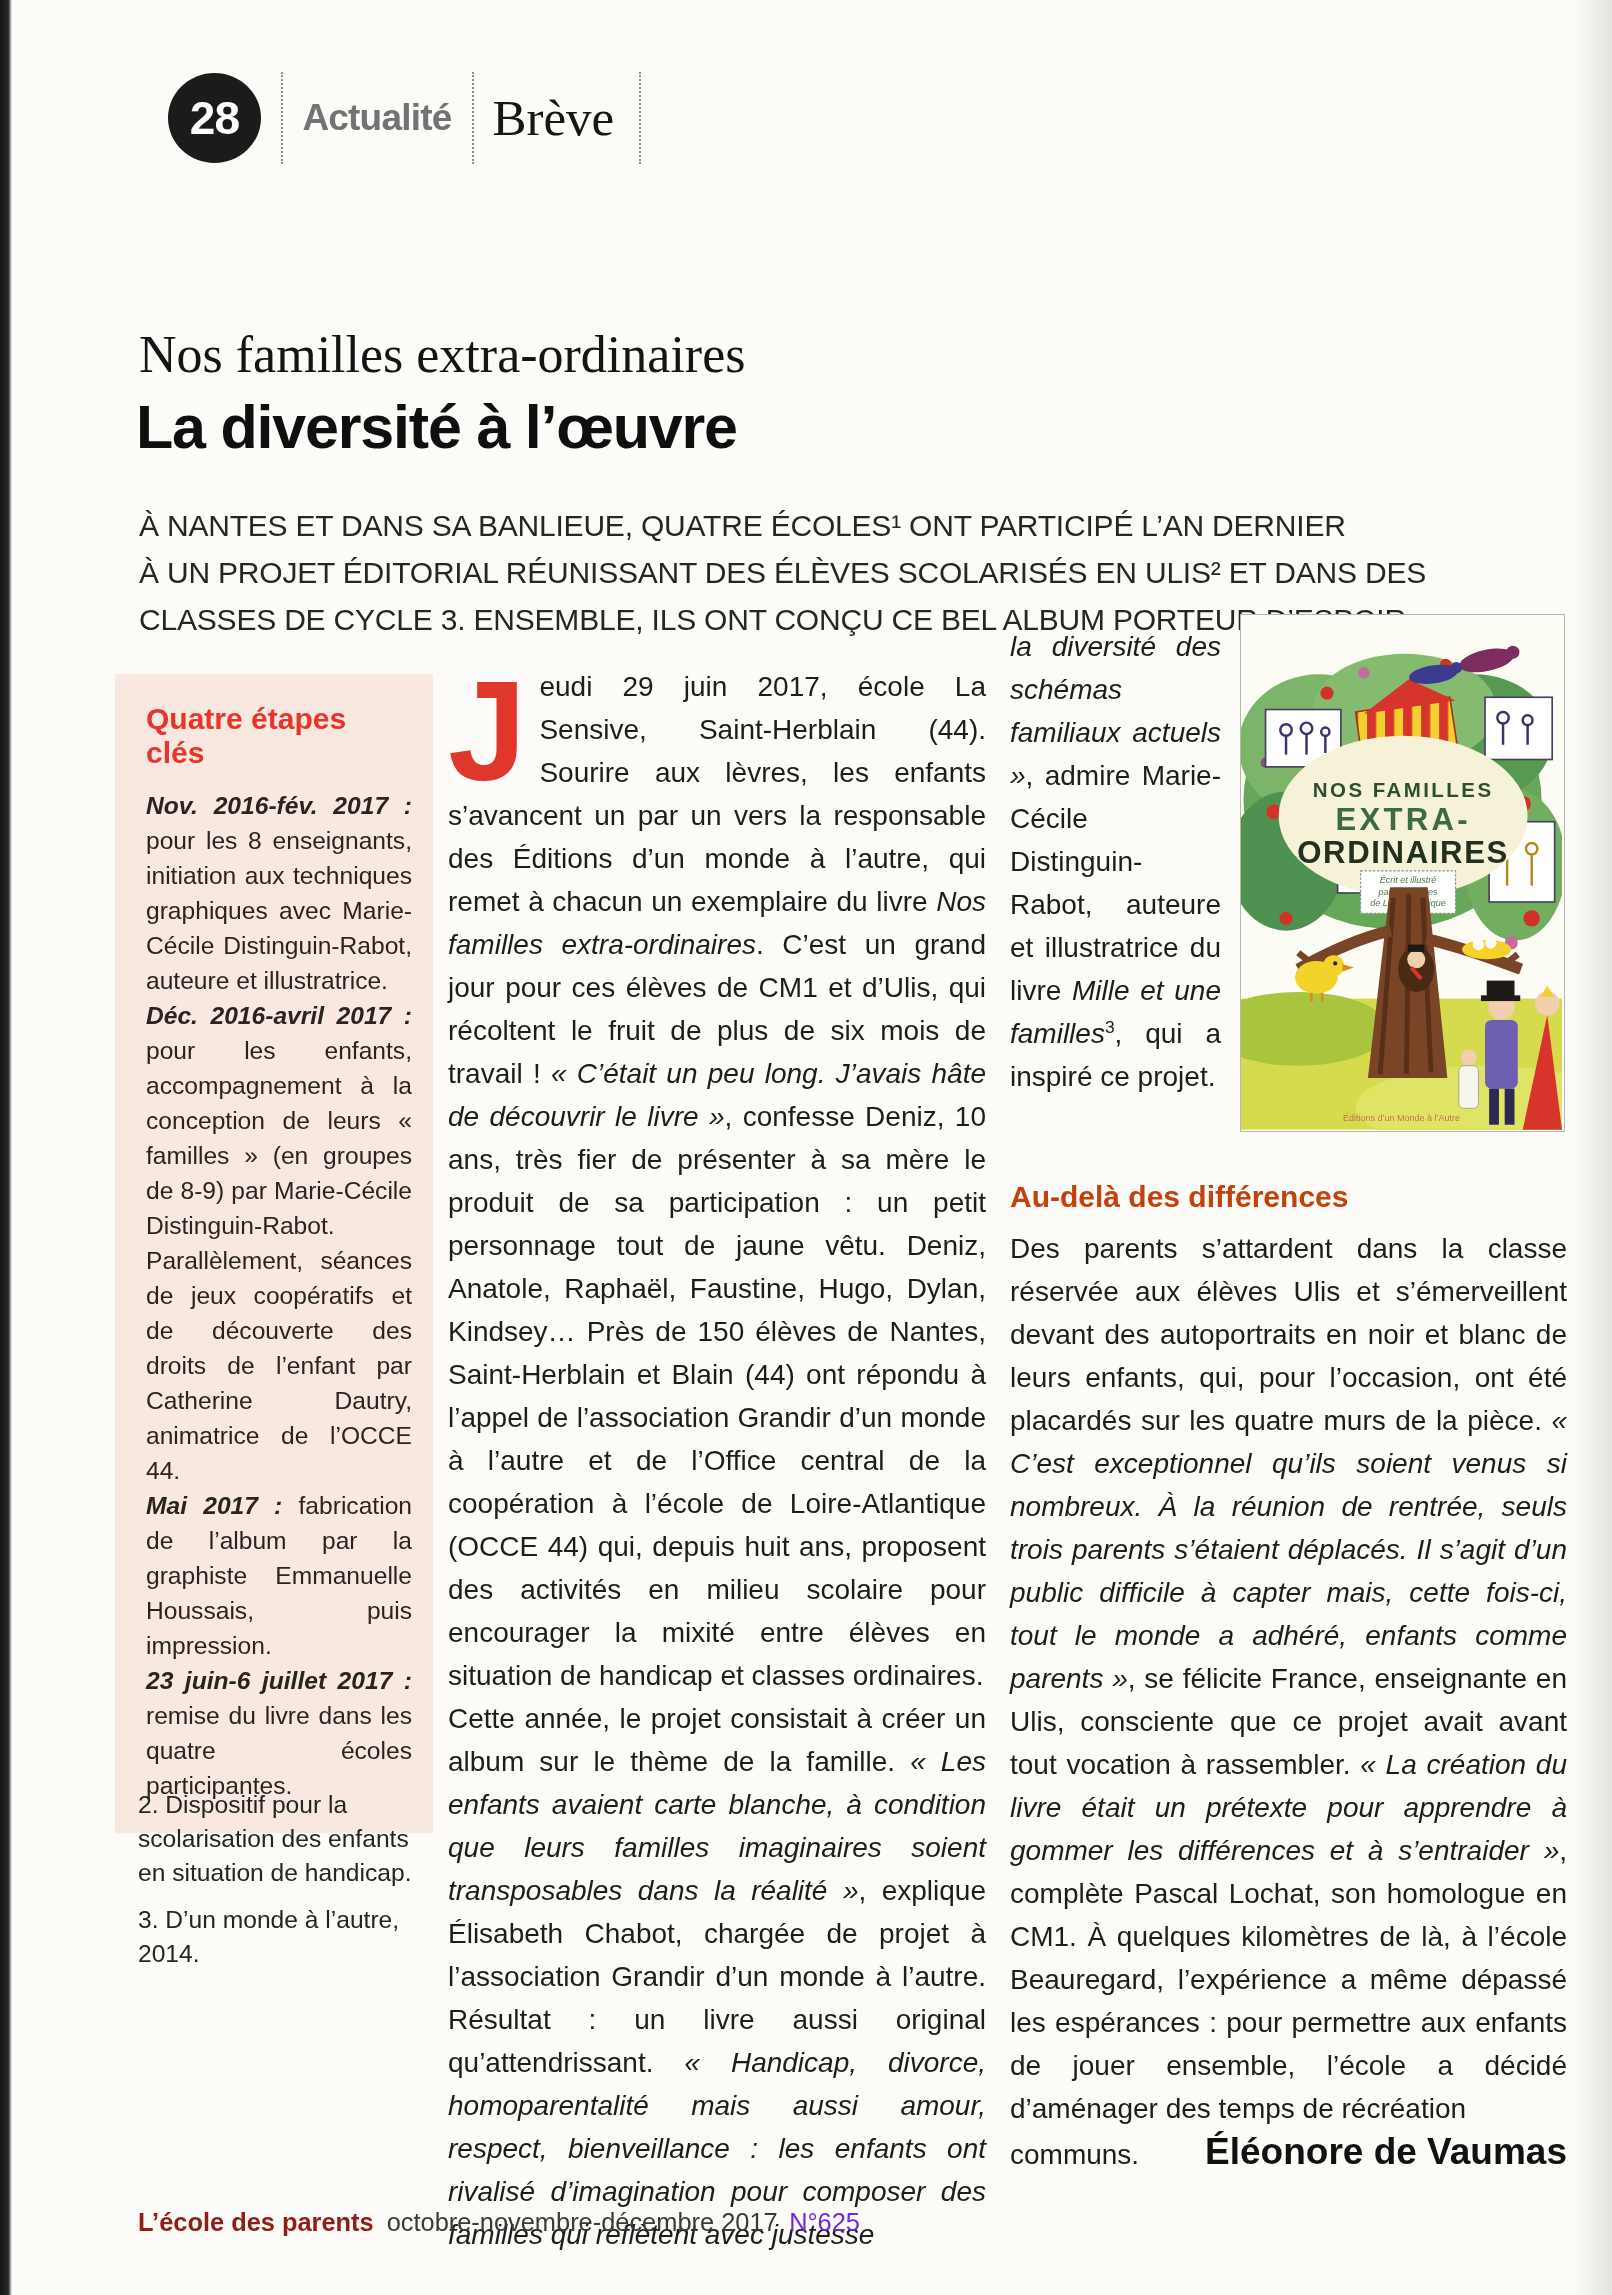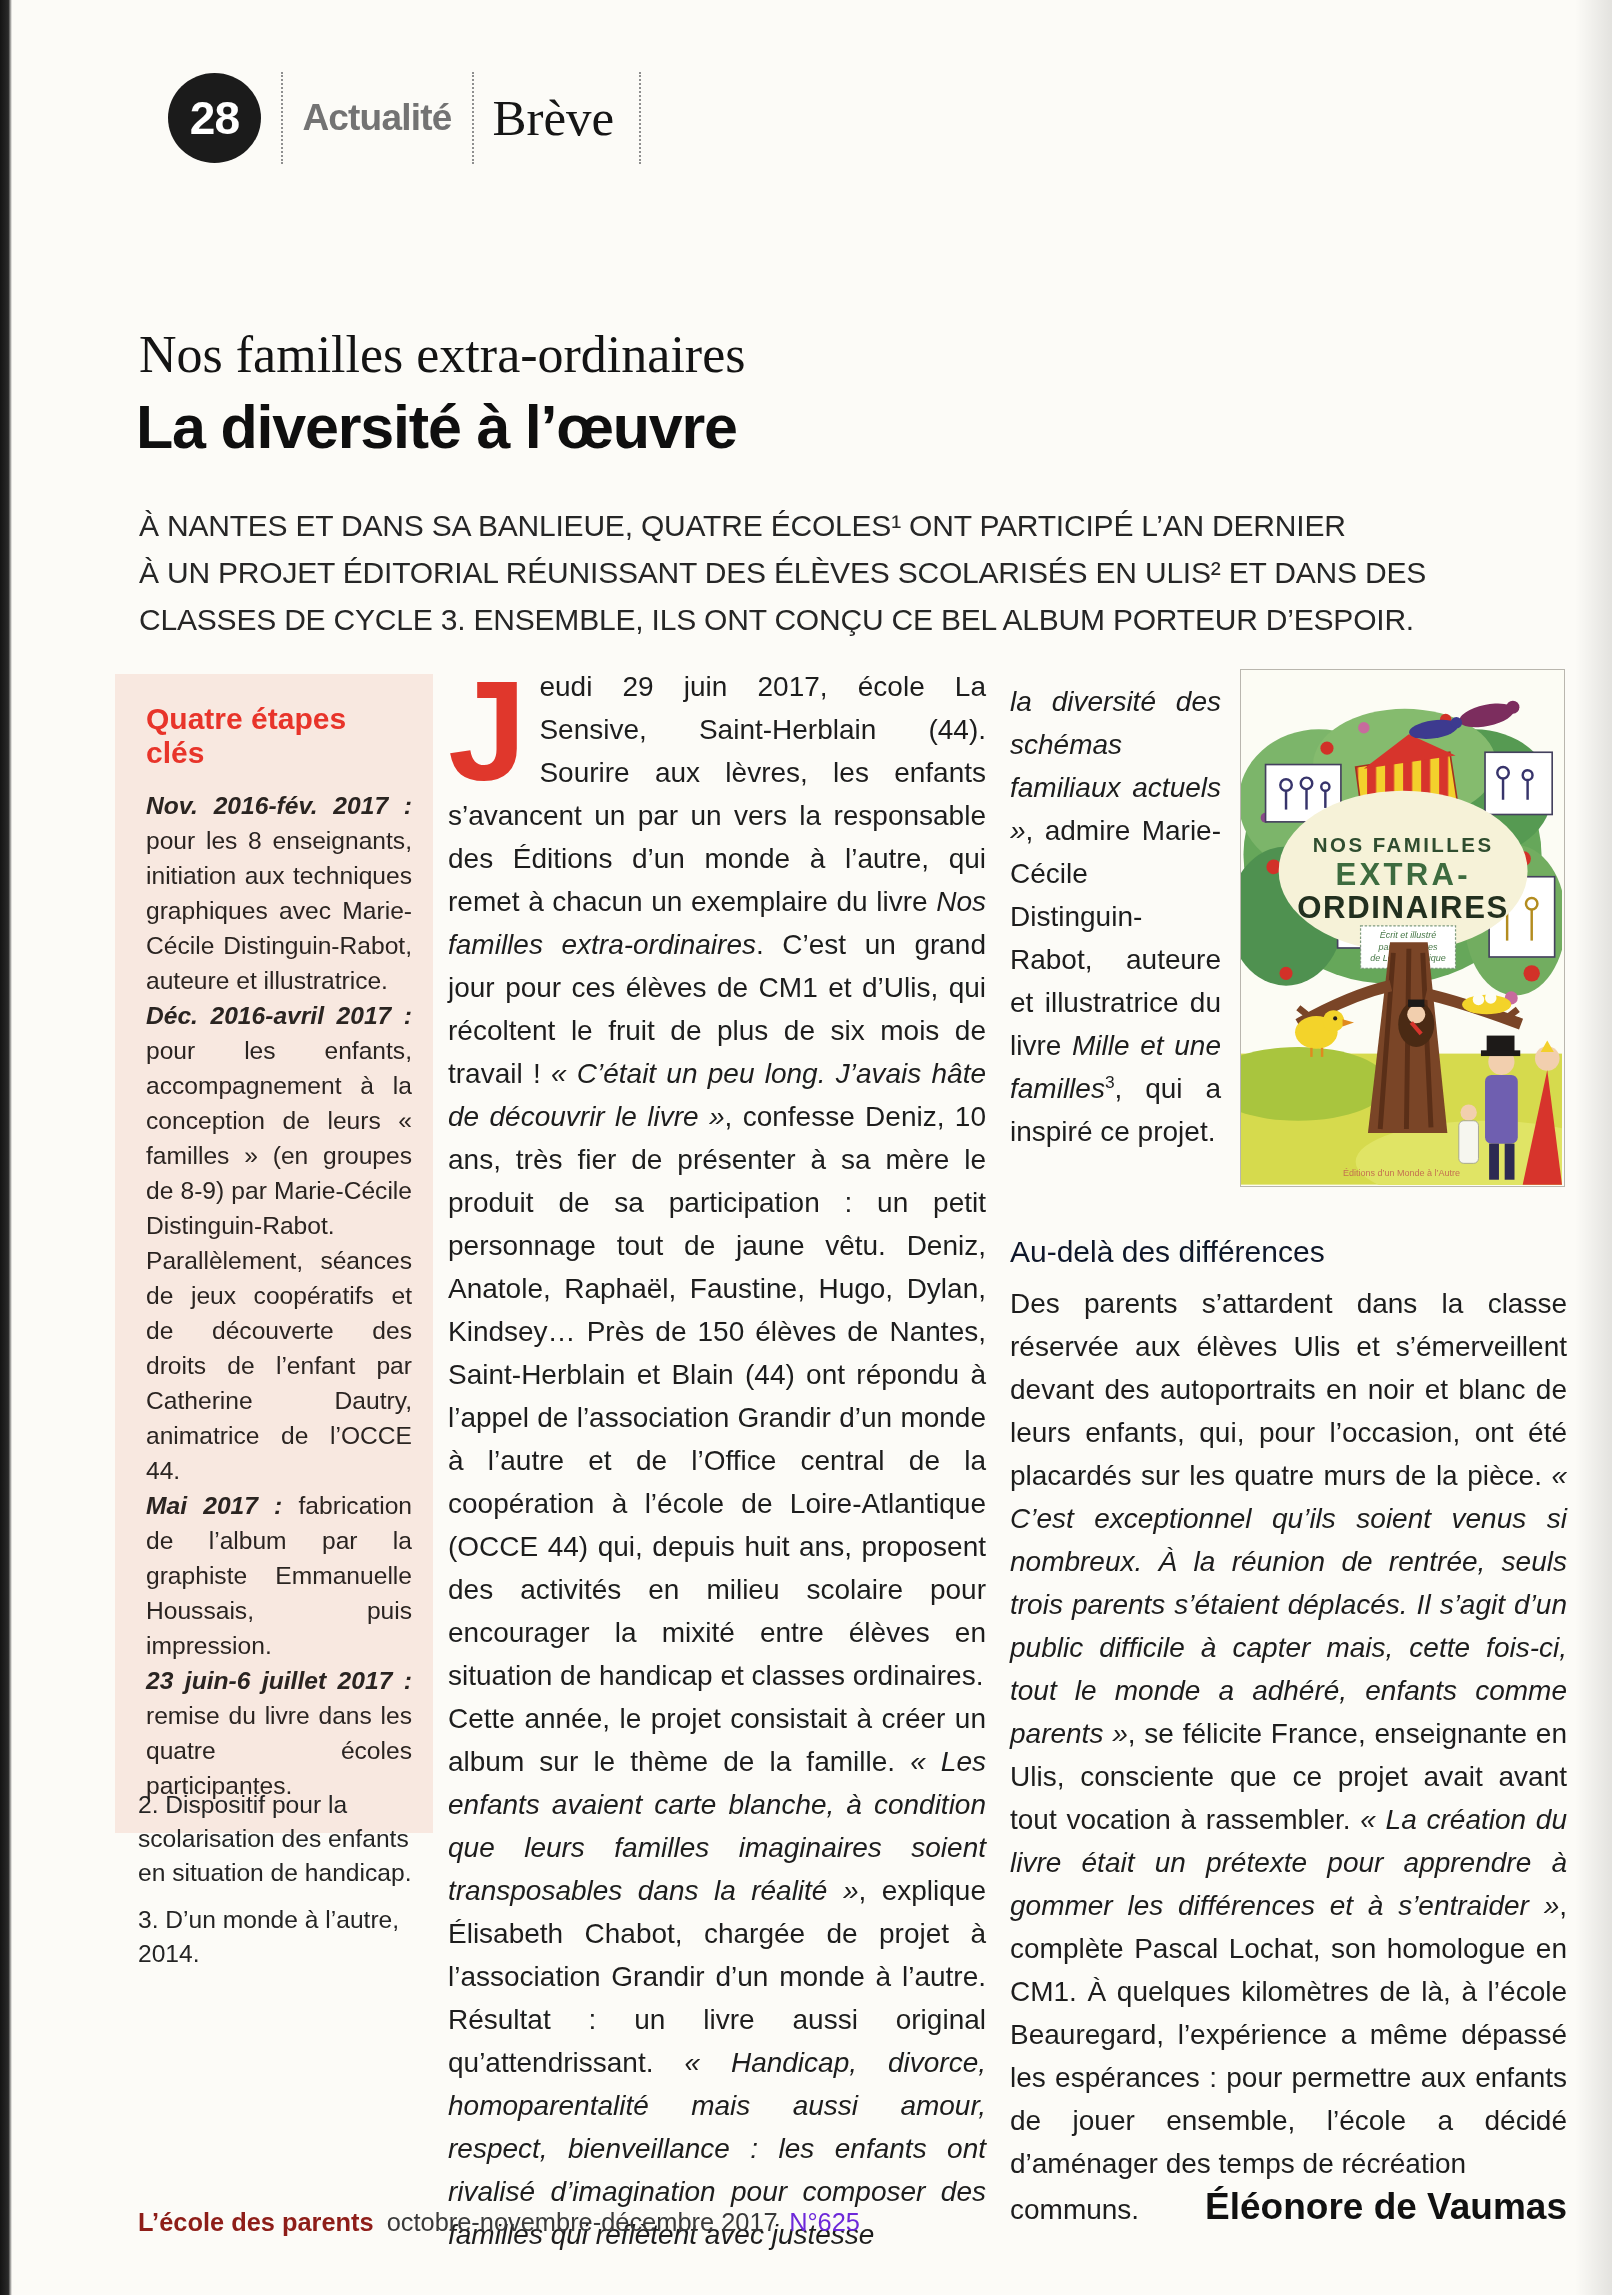--- a/index.html
+++ b/index.html
@@ -39,28 +39,28 @@
     background:#f8e8e0;box-sizing:border-box;padding:28px 21px 29.5px 31px;}
   .sidebar h2{margin:0 0 18px 0;font-size:30px;color:#e8342a;font-weight:700;}
   .sidebar p{margin:0;font-size:24.6px;line-height:35px;text-align:justify;color:#2a2421;
     hyphens:auto;}
   
   .col-mid{position:absolute;left:448px;top:665px;width:538px;}
   .col-mid p{margin:0;font-size:28px;line-height:43px;text-align:justify;color:#1d1d1d;
     hyphens:auto;}
   .dropcap{float:left;font-size:141px;line-height:108px;color:#e0372c;font-weight:700;
     margin:11.5px 13px 0 0;}
-  .col-right{position:absolute;left:1010px;top:680px;width:557px;}
+  .col-right{position:absolute;left:1010px;top:625px;width:557px;}
   .col-right p{margin:0;font-size:28px;line-height:43px;text-align:justify;color:#1d1d1d;
     hyphens:auto;}
   .right-top{position:relative;min-height:534px;}
   .intro-par{width:211px;}
   .bookcover{position:absolute;right:1.6px;top:-11.5px;width:325px;height:518px;
     border:1.6px solid #b9b6ae;background:#fcfcf4;box-sizing:border-box;}
-  .subhead{margin:21px 0 13px 0;font-size:30px;font-weight:400;color:#0f172a;}
+  .subhead{margin:21px 0 13px 0;font-size:30px;font-weight:700;color:#c2410c;}
   .final-row{display:flex;justify-content:space-between;align-items:baseline;
     font-size:28px;line-height:43px;}
   .byline{font-weight:700;font-size:37px;color:#111;}
   
   .footnotes{position:absolute;left:138px;top:1788px;width:279px;font-size:24.6px;
     line-height:34px;color:#242424;}
   .footnotes div{margin-bottom:13px;}
   
   .footer{position:absolute;left:138px;top:2208px;font-size:25.4px;display:flex;align-items:baseline;}
   .footer .mag{color:#8e1d18;font-weight:700;margin-right:13px;}

